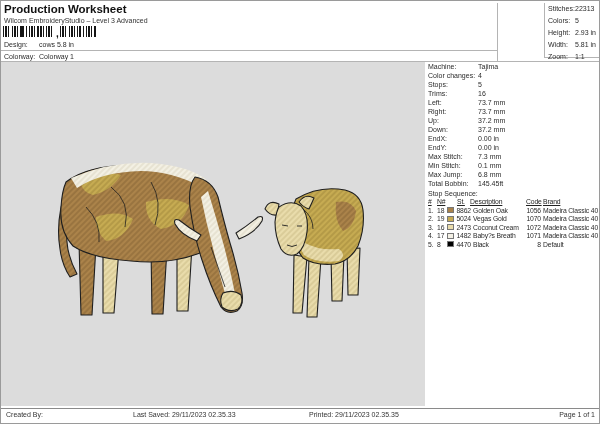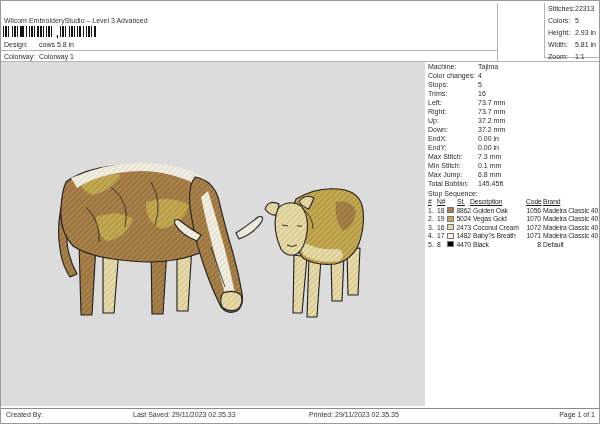--- a/index.html
+++ b/index.html
@@ -39,20 +39,21 @@
   .c-code{position:absolute;left:93px;width:20px;text-align:right;}
   .c-brand{position:absolute;left:115px;}
   .footer-line{position:absolute;left:0;top:407px;width:600px;height:1px;background:#8a8a8a;}
   .ftxt{top:410px;color:#333;}
 </style>
 </head>
 <body>
 
 <div class="page">
 
+  <div class="abs title" style="left:3px;top:2px;">Production Worksheet</div>
   <div class="abs t7" style="left:3px;top:16px;color:#333;">Wilcom EmbroideryStudio – Level 3 Advanced</div>
 
   <div class="abs barcode" style="left:2px;top:25px;">
     <div class="barcode-bars" style="width:52px;"></div>
     <div class="comma">,</div>
     <div class="barcode-bars" style="width:36px;"></div>
   </div>
 
   <div class="abs t7" style="left:3px;top:40px;">Design:</div>
   <div class="abs t7" style="left:38px;top:40px;">cows 5.8 in</div>

